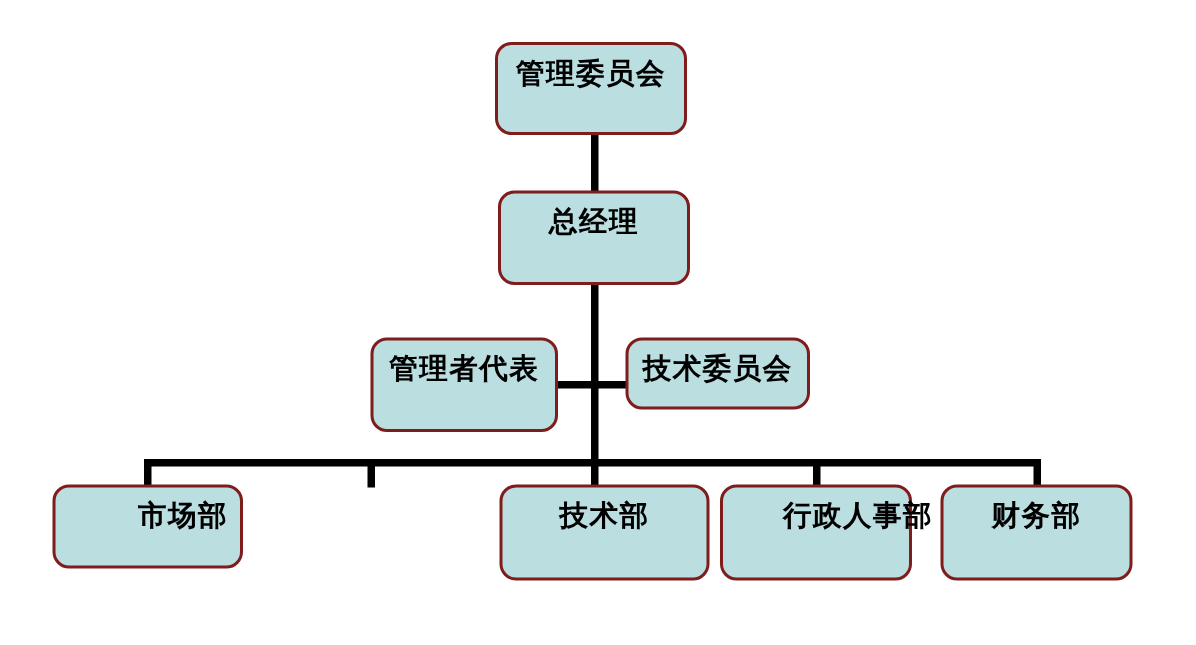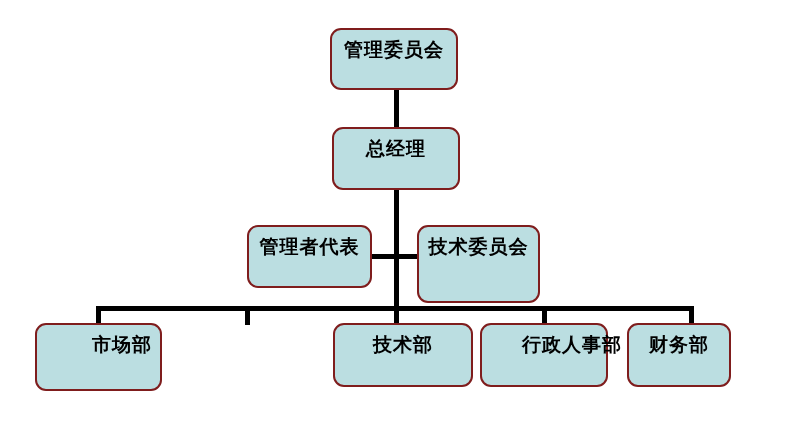--- a/index.html
+++ b/index.html
@@ -35,27 +35,27 @@
   .line {
     position: absolute;
     background: #000000;
   }
   
   #n-l1   { left: 330px; top: 28px;  width: 128px; height: 62px; }
   
   #n-l2   { left: 332px; top: 127px; width: 128px; height: 63px; }
   
   #n-l3a  { left: 247px; top: 225px; width: 125px; height: 63px; }
-  #n-l3b  { left: 417px; top: 225px; width: 123px; height: 78px; }
+  #n-l3b  { left: 417px; top: 225px; width: 123px; height: 48px; }
   
-  #n-l4a  { left: 35px;  top: 323px; width: 127px; height: 68px; padding-left: 47px; }
+  #n-l4a  { left: 35px;  top: 323px; width: 127px; height: 56px; padding-left: 47px; }
   #n-l4b  { left: 183px; top: 323px; width: 129px; height: 64px; }
   #n-l4c  { left: 333px; top: 323px; width: 140px; height: 64px; }
   #n-l4d  { left: 480px; top: 323px; width: 128px; height: 64px; padding-left: 40px; }
-  #n-l4e  { left: 627px; top: 323px; width: 104px; height: 64px; }
+  #n-l4e  { left: 627px; top: 323px; width: 128px; height: 64px; }
 
   
   #c-v1     { left: 394px; top: 88px;  width: 5px;   height: 41px; }  
   #c-trunk  { left: 394px; top: 188px; width: 5px;   height: 137px; } 
   #c-h3     { left: 370px; top: 254px; width: 49px;  height: 5px; }   
   #c-bus    { left: 96px;  top: 306px; width: 598px; height: 5px; }   
   #c-d1     { left: 96px;  top: 306px; width: 5px;   height: 19px; }
   #c-d2     { left: 245px; top: 306px; width: 5px;   height: 19px; }
   #c-d4     { left: 542px; top: 306px; width: 5px;   height: 19px; }
   #c-d5     { left: 689px; top: 306px; width: 5px;   height: 19px; }

